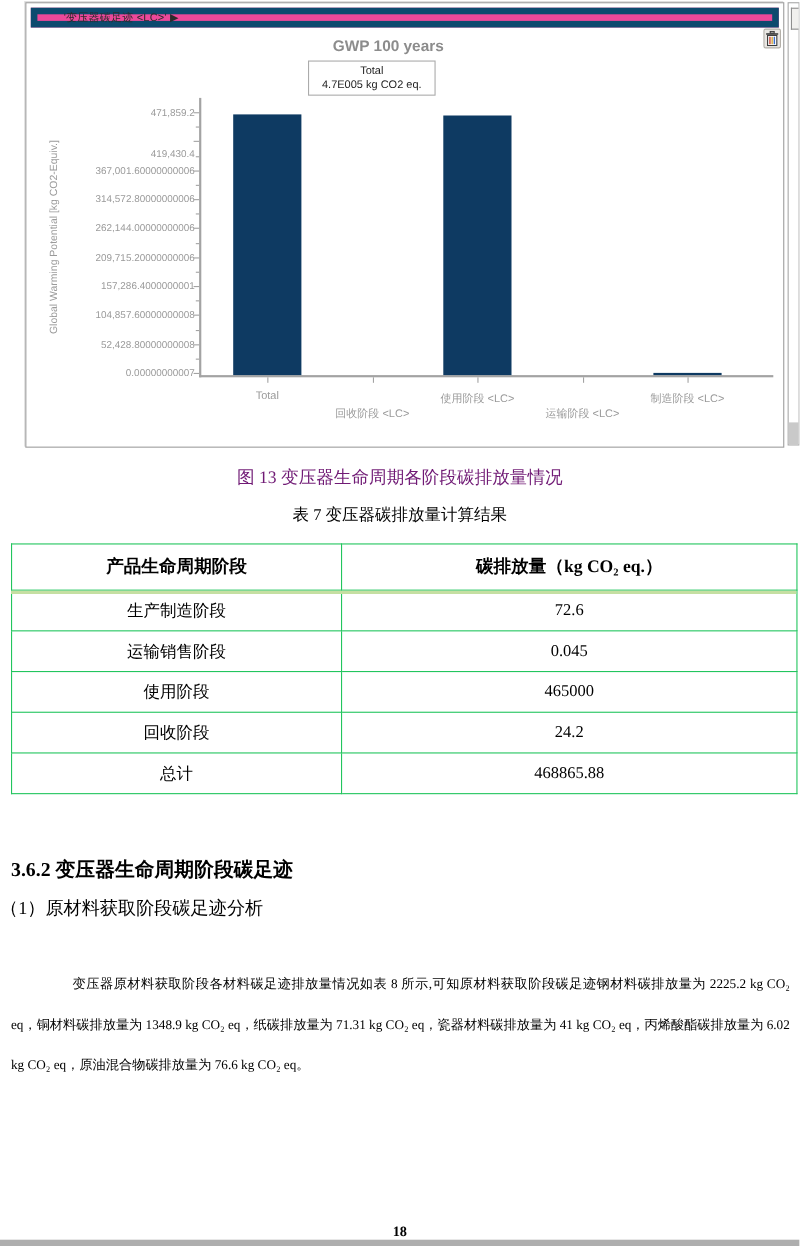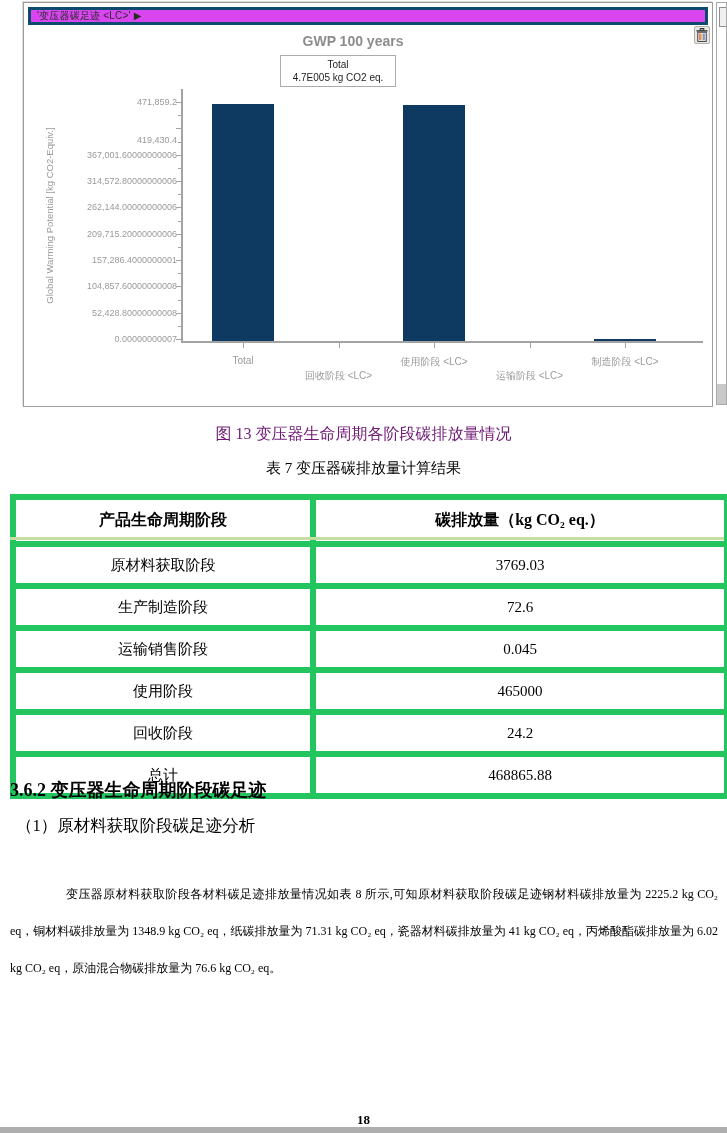--- a/index.html
+++ b/index.html
@@ -3,22 +3,22 @@
 <meta charset="utf-8">
 <style>
   html,body{margin:0;padding:0;background:#fff;}
   .page{position:relative;width:727px;height:1133px;background:#fff;overflow:hidden;
         font-family:"Liberation Serif","DejaVu Serif",serif;color:#000;}
 
   
   .chart-window{position:absolute;left:23px;top:2px;width:688px;height:403px;
     background:#fff;border:1px solid #9d9d9d;box-shadow:-1px -1px 0 #dcdcdc;
     font-family:"Liberation Sans","DejaVu Sans",sans-serif;}
-  .tab-bar{position:absolute;left:4px;top:4px;right:4px;height:18px;background:#d946ef;
-    border:3px solid #0c4a6e;display:flex;align-items:center;padding-left:6px;box-sizing:border-box;}
+  .tab-bar{position:absolute;left:4px;top:4px;right:4px;height:18px;background:#ec4899;
+    border:6px solid #0c4a6e;display:flex;align-items:center;padding-left:24px;box-sizing:border-box;}
   .tab-label{font-size:10px;color:#2b2b2b;letter-spacing:.2px;}
   .trash-btn{position:absolute;right:2px;top:23px;width:16px;height:18px;padding:1px;
     background:#e9e7e3;border:1px solid #b3afa8;border-radius:2px;cursor:pointer;
     display:flex;align-items:center;justify-content:center;}
   .chart-title{position:absolute;left:0;right:30px;top:30px;text-align:center;
     font-size:14px;font-weight:bold;color:#8c8c8c;}
   .tooltip-wrap{position:absolute;left:0;right:60px;top:52px;text-align:center;}
   .tooltip{display:inline-block;background:#fff;border:1px solid #ababab;
     padding:2px 12px;font-size:10px;color:#1d1d1d;line-height:13px;}
   .y-title{position:absolute;left:-105px;top:207px;width:260px;text-align:center;
@@ -37,28 +37,28 @@
     background:#f1f0ee;border:1px solid #8f8f8f;border-right:none;}
   .side-strip .mini-foot{position:absolute;left:0;bottom:0;right:0;height:20px;background:#c9c9c9;}
 
   
   .fig-caption{position:absolute;left:0;top:424px;width:727px;text-align:center;
     font-size:16px;color:#701a75;}
   .tbl-caption{position:absolute;left:0;top:459px;width:727px;text-align:center;
     font-size:15px;color:#000;}
   table.emission{position:absolute;left:10px;top:494px;width:714px;border-collapse:collapse;
     table-layout:fixed;}
-  table.emission td{border:6px solid #22c55e;text-align:center;vertical-align:middle;
+  table.emission td{border:1px solid #22c55e;text-align:center;vertical-align:middle;
     font-size:15px;padding:0;}
   table.emission tr.hdr td{height:41px;font-weight:bold;font-size:16px;}
   table.emission tr.row td{height:36px;}
   .green-rule{position:absolute;left:10px;top:537px;width:714px;height:3px;background:#c5dfa2;}
 
   .sec-heading{position:absolute;left:10px;top:778px;font-size:18px;font-weight:bold;}
-  .sec-sub{position:absolute;left:16px;top:815px;font-size:16.5px;}
+  .sec-sub{position:absolute;left:0;top:815px;font-size:16.5px;}
   .body-par{position:absolute;left:10px;top:864px;width:708px;font-size:12px;
     line-height:37px;text-align:justify;text-indent:56px;}
   .page-num{position:absolute;left:0;top:1112px;width:727px;text-align:center;
     font-size:13px;font-weight:bold;}
   .bottom-edge{position:absolute;left:0;top:1127px;width:727px;height:6px;background:#aeaeae;}
 </style>
 </head>
 <body>
 
 <div class="page">
@@ -150,24 +150,20 @@
     <colgroup>
         <col style="width:300px">
         <col style="width:414px">
       </colgroup>
     <tbody id="emission-body">
         <tr class="hdr">
           <td>产品生命周期阶段</td>
           <td>碳排放量（kg CO₂ eq.）</td>
         </tr>
         <tr class="row">
-          <td>原材料获取阶段</td>
-          <td>3769.03</td>
-        </tr>
-        <tr class="row">
           <td>生产制造阶段</td>
           <td>72.6</td>
         </tr>
         <tr class="row">
           <td>运输销售阶段</td>
           <td>0.045</td>
         </tr>
         <tr class="row">
           <td>使用阶段</td>
           <td>465000</td>

